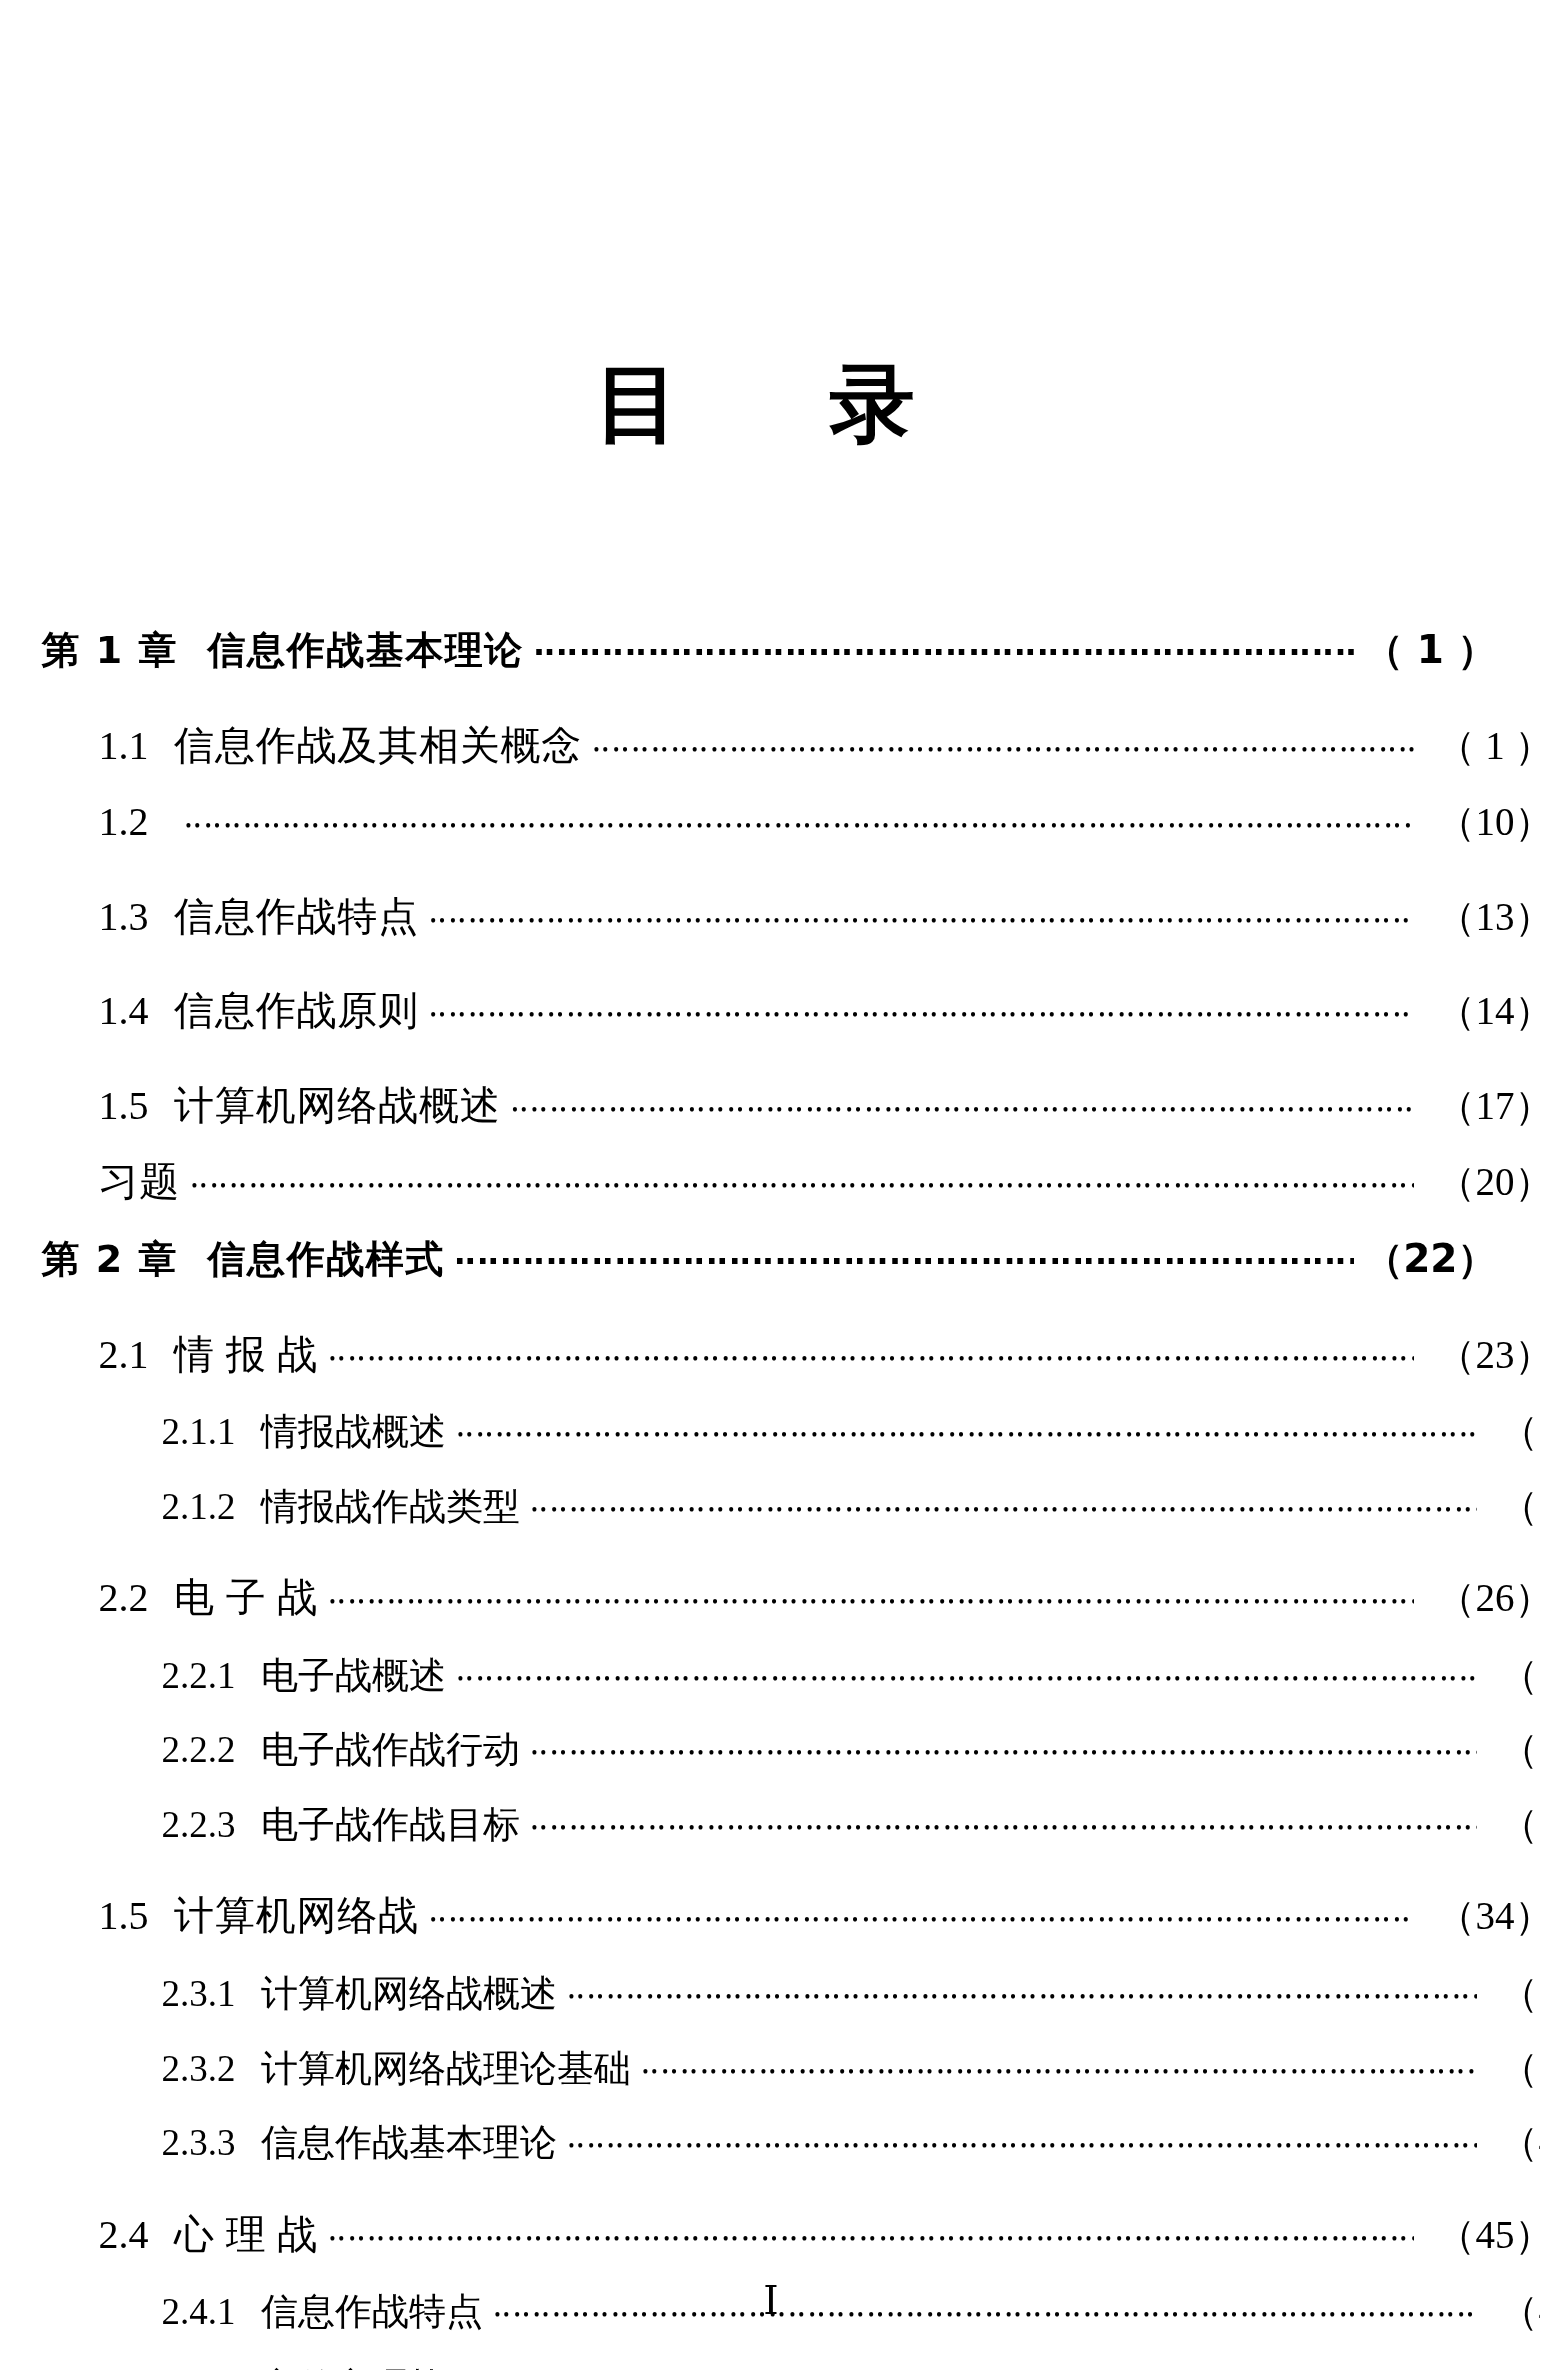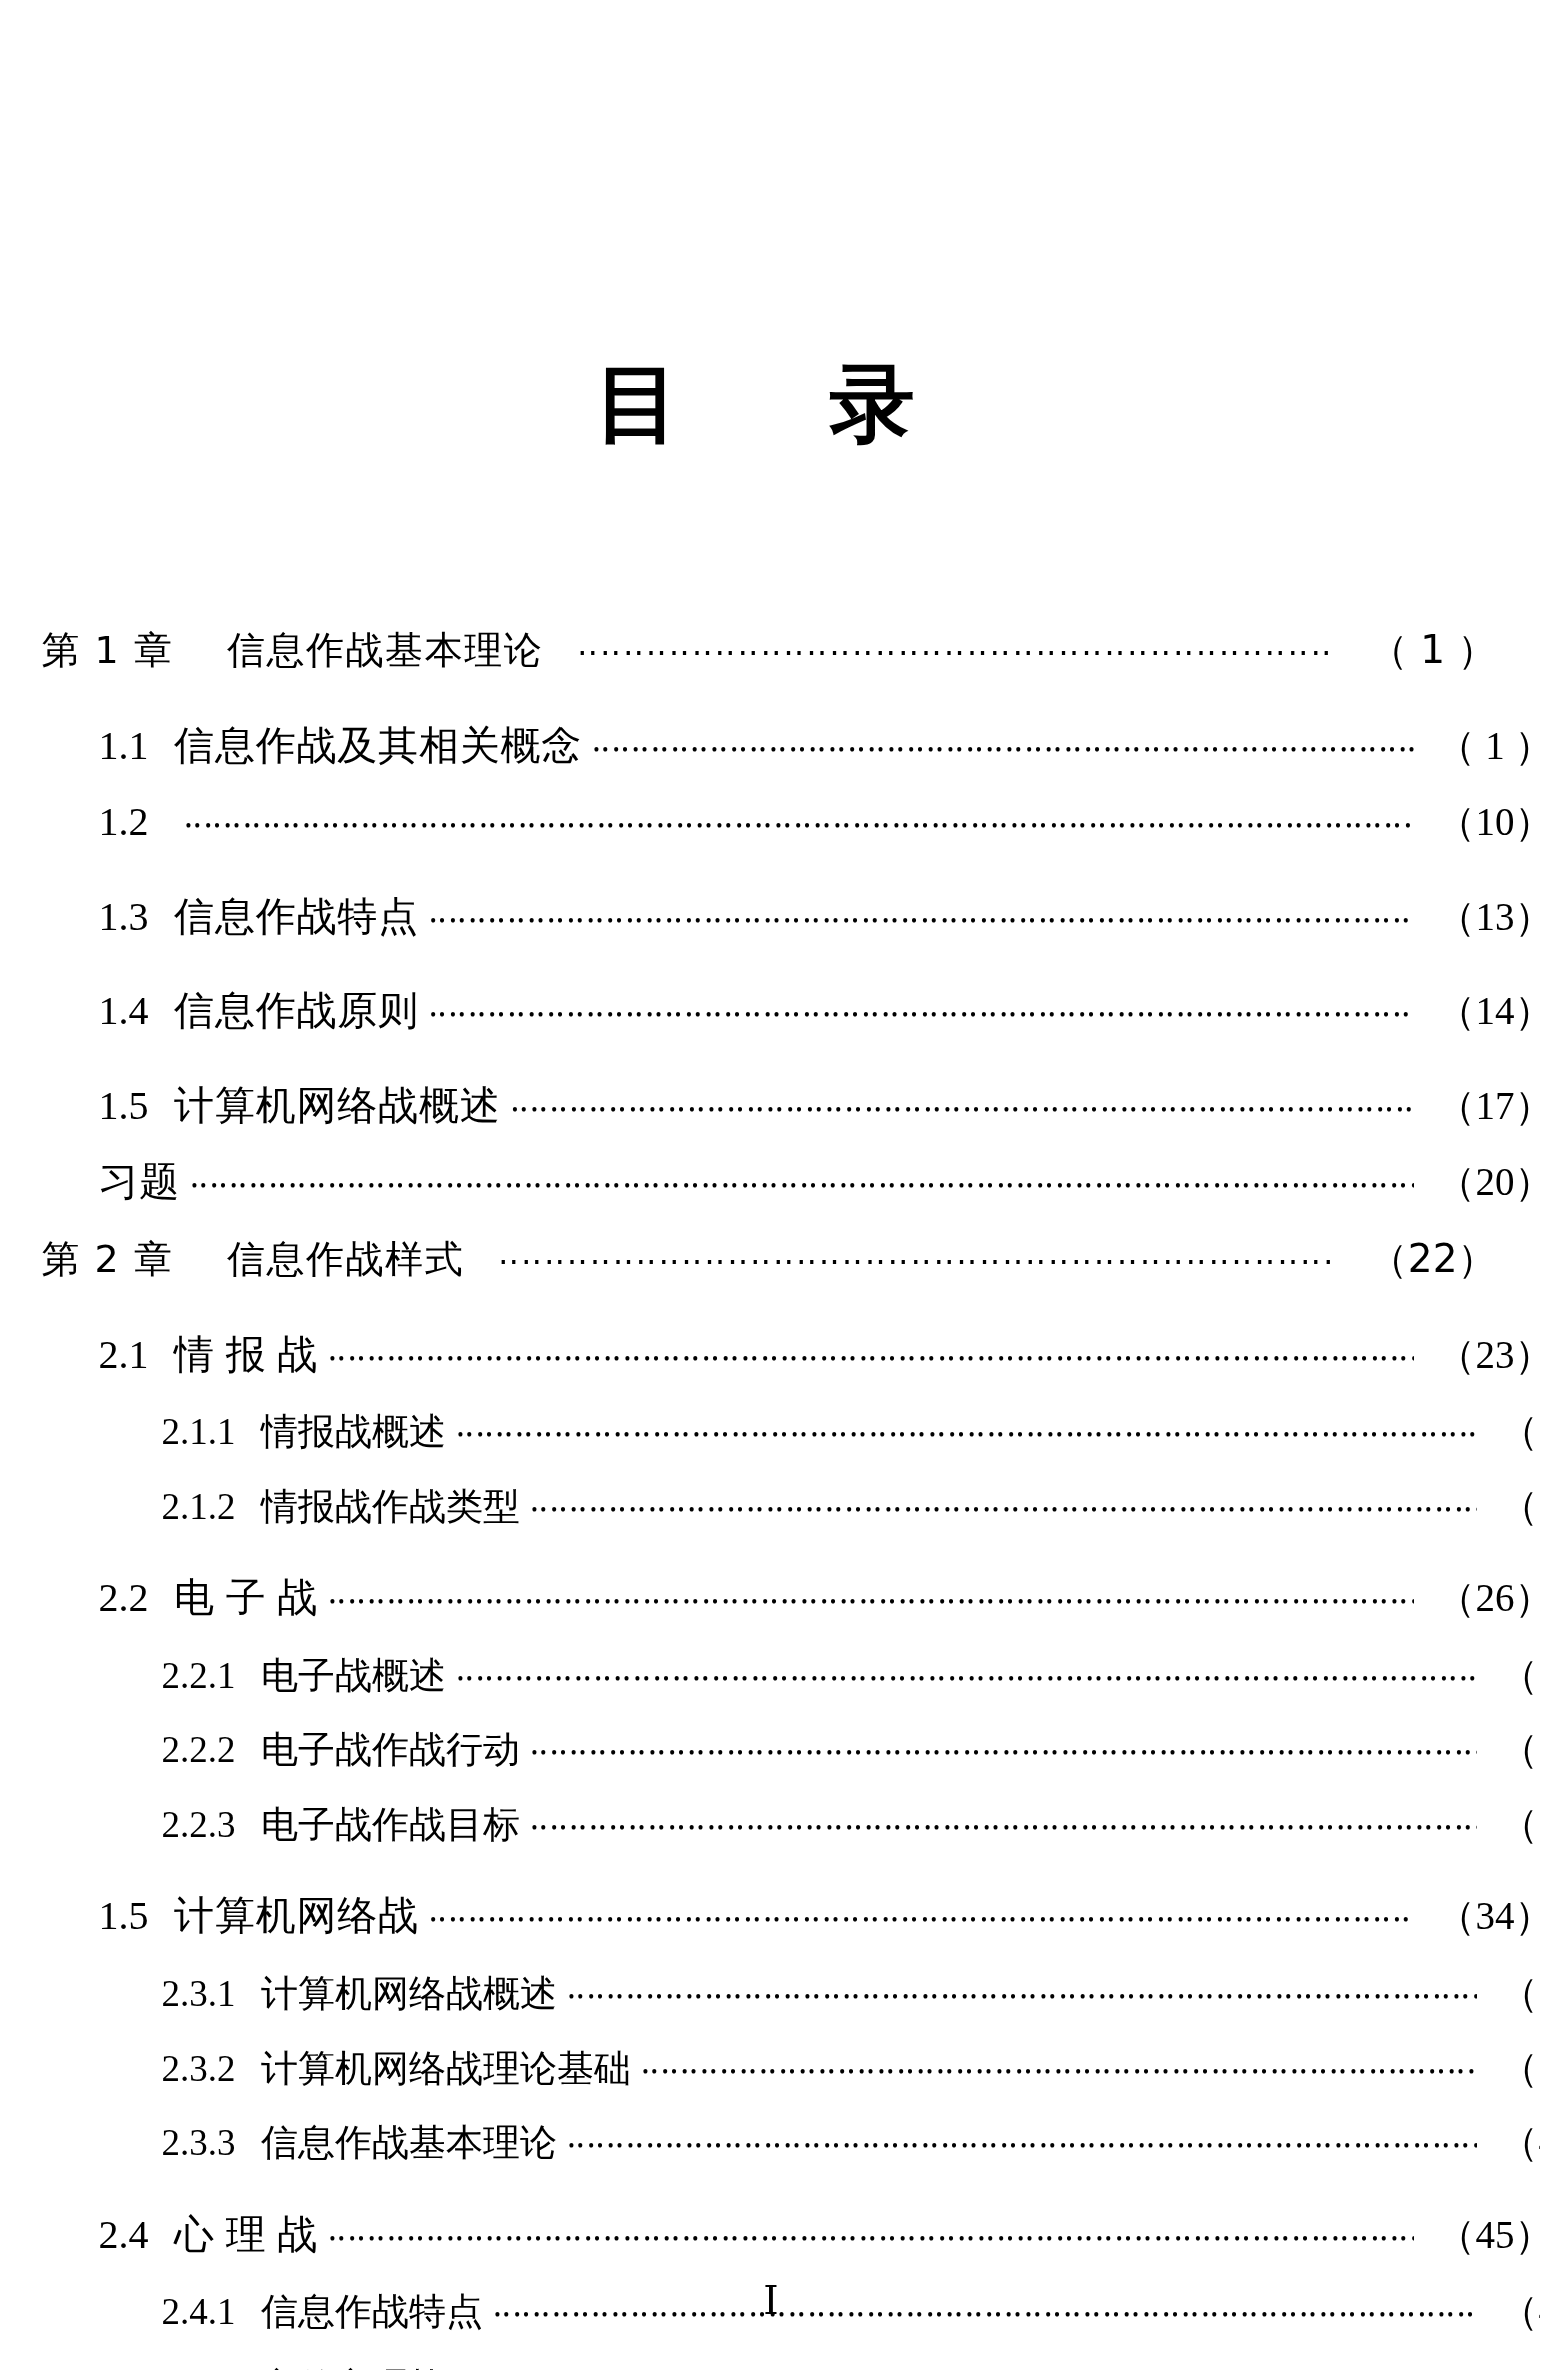--- a/index.html
+++ b/index.html
@@ -69,25 +69,24 @@
   .entry .page-no {
     flex: 0 0 auto;
     text-align: right;
     font-size: 39px;
     min-width: 130px;
   }
 
   
   .lvl-chapter {
     font-family: "DejaVu Sans", sans-serif;
-    font-weight: normal;
+    font-weight: bold;
     font-size: 38px;
     margin-left: 0;
     margin-bottom: 33px;
-    gap: 24px;
   }
   .lvl-chapter .num {
     letter-spacing: 0.04em;
     margin-right: 29.6px;
   }
   .lvl-chapter .label {
     letter-spacing: 0.04em;
   }
   .lvl-chapter .leader::before {
     font-size: 31.5px;

